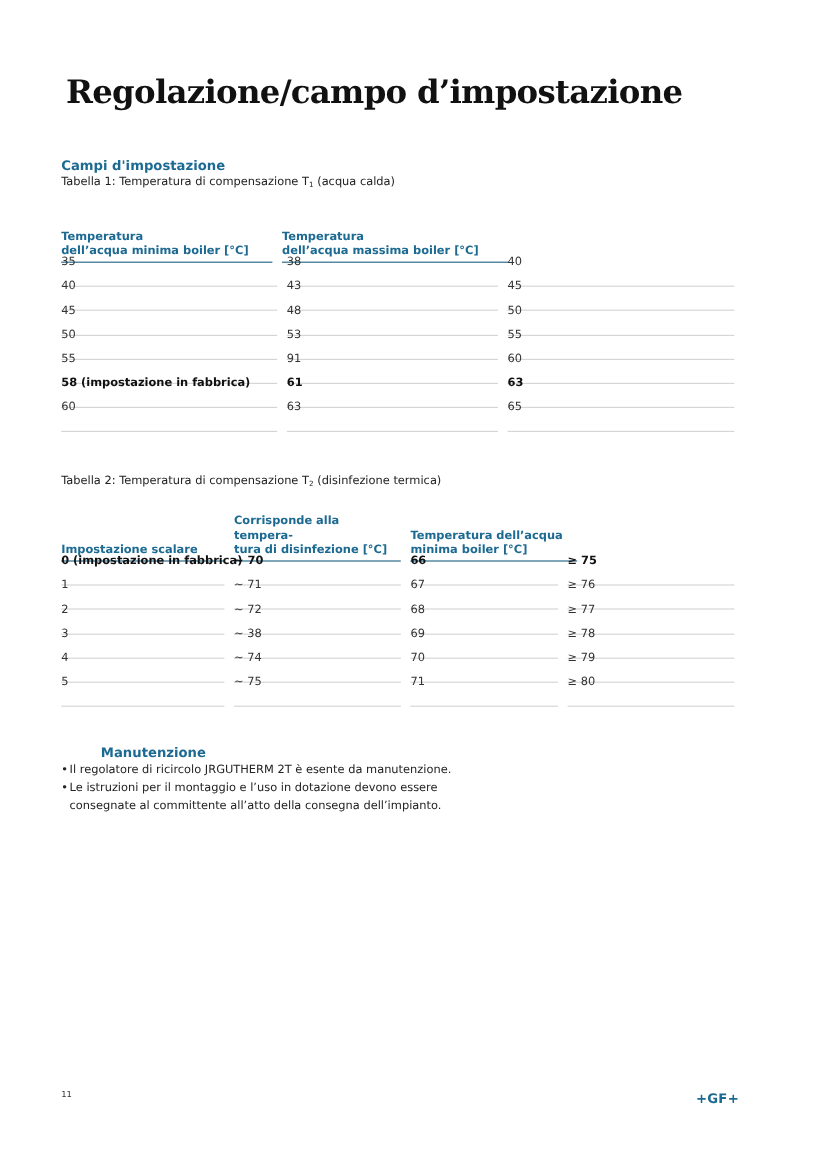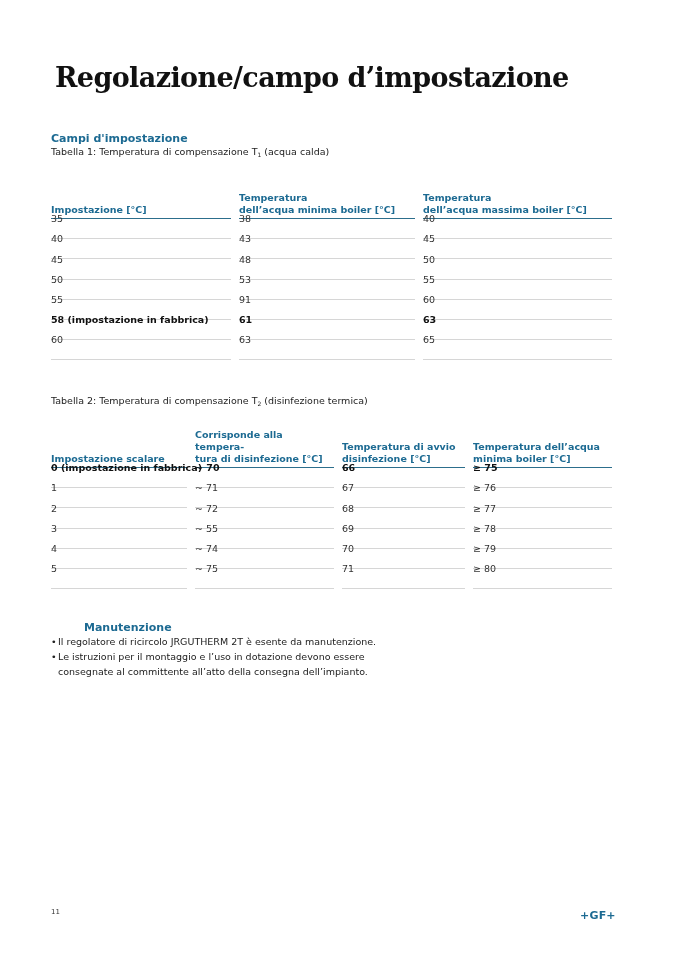--- a/index.html
+++ b/index.html
@@ -31,21 +31,20 @@
 </head>
 <body>
 
 <h1 class="page-title">Regolazione/campo d’impostazione</h1>
 
 <div class="section-label" style="top:132px;">Campi d'impostazione</div>
 <div class="caption" style="top:146px;"><span>Tabella 1: Temperatura di compensazione T</span><sub>1</sub><span> (acqua calda)</span></div>
 
 <div class="tbl t1" style="top:192px;">
   <div class="row hdr">
-    <div class="cell c1">Impostazione [°C]</div>
     <div class="cell c2"><span>Temperatura</span><br><span>dell’acqua minima boiler [°C]</span></div>
     <div class="cell c3"><span>Temperatura</span><br><span>dell’acqua massima boiler [°C]</span></div>
   </div>
   <div id="t1-body">
       <div class="row body-row">
         <div class="cell c1">35</div>
         <div class="cell c2">38</div>
         <div class="cell c3">40</div>
       </div>
       <div class="row body-row">
@@ -80,21 +79,20 @@
       </div>
     </div>
 </div>
 
 <div class="caption" style="top:395px;"><span>Tabella 2: Temperatura di compensazione T</span><sub>2</sub><span> (disinfezione termica)</span></div>
 
 <div class="tbl t2" style="top:429px;">
   <div class="row hdr">
     <div class="cell c1">Impostazione scalare</div>
     <div class="cell c2"><span>Corrisponde alla tempera-</span><br><span>tura di disinfezione [°C]</span></div>
-    <div class="cell c3"><span>Temperatura di avvio</span><br><span>disinfezione [°C]</span></div>
     <div class="cell c4"><span>Temperatura dell’acqua</span><br><span>minima boiler [°C]</span></div>
   </div>
   <div id="t2-body">
       <div class="row body-row bold">
         <div class="cell c1">0 (impostazione in fabbrica)</div>
         <div class="cell c2">~ 70</div>
         <div class="cell c3">66</div>
         <div class="cell c4">≥ 75</div>
       </div>
       <div class="row body-row">
@@ -104,21 +102,21 @@
         <div class="cell c4">≥ 76</div>
       </div>
       <div class="row body-row">
         <div class="cell c1">2</div>
         <div class="cell c2">~ 72</div>
         <div class="cell c3">68</div>
         <div class="cell c4">≥ 77</div>
       </div>
       <div class="row body-row">
         <div class="cell c1">3</div>
-        <div class="cell c2">~ 55</div>
+        <div class="cell c2">~ 38</div>
         <div class="cell c3">69</div>
         <div class="cell c4">≥ 78</div>
       </div>
       <div class="row body-row">
         <div class="cell c1">4</div>
         <div class="cell c2">~ 74</div>
         <div class="cell c3">70</div>
         <div class="cell c4">≥ 79</div>
       </div>
       <div class="row body-row">

